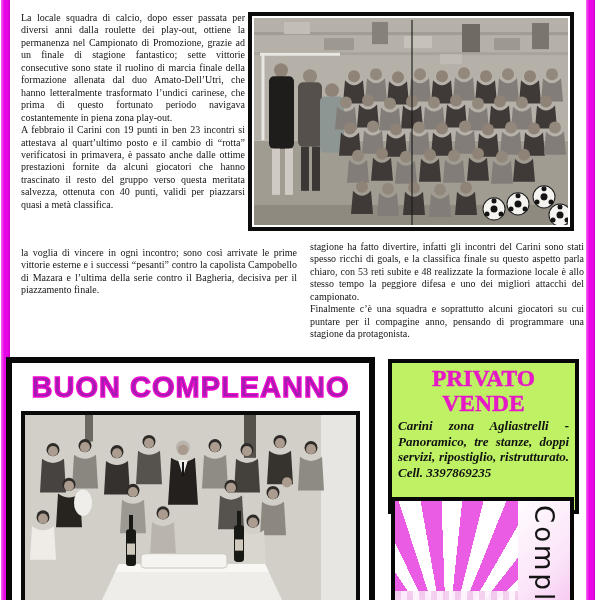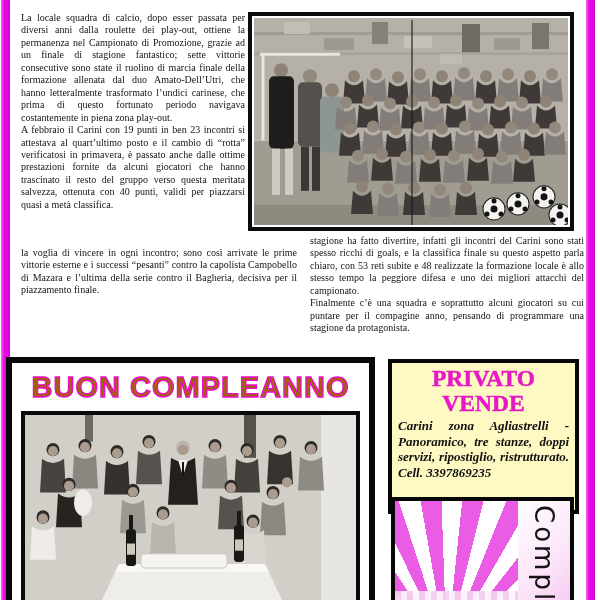--- a/index.html
+++ b/index.html
@@ -11,40 +11,40 @@
   .stripe{position:absolute;top:0;bottom:0;width:9px;background:linear-gradient(90deg,#f76bef,#e606e6 35%,#e606e6 80%,#c304c3);}
   .stripe.left{left:1px;}
   .stripe.right{left:586px;}
 
   
   .artcol{position:absolute;color:#141414;text-align:justify;
           font-size:10px;line-height:12.45px;letter-spacing:0;}
   .artcol p{margin:0;}
   .col-narrow{left:21px;top:12px;width:224px;}
   .col-wide-left{left:21px;top:247px;width:276px;}
-  .col-right{left:310px;top:235px;width:274px;}
+  .col-right{left:310px;top:241px;width:274px;}
 
   
   .team-photo-frame{position:absolute;left:248px;top:12px;width:326px;height:219px;
       box-sizing:border-box;border:4px solid #0b0b0b;background:#fff;padding:2px;}
   .team-photo-frame svg{display:block;width:100%;height:100%;}
 
   
   .birthday-box{position:absolute;left:6px;top:357px;width:369px;height:262px;
       box-sizing:border-box;border:6px solid #070707;background:#fff;}
-  .birthday-headline{margin-top:8px;text-align:center;color:#a16207;
+  .birthday-headline{margin-top:8px;text-align:center;color:#a21caf;
       font-family:"Liberation Sans","DejaVu Sans",sans-serif;font-weight:bold;
       font-size:29px;letter-spacing:1px;-webkit-text-stroke:1.3px #f109cf;}
   .family-photo-frame{margin:7px 9px 0 9px;height:212px;box-sizing:border-box;
       border:4px solid #0a0a0a;background:#fff;overflow:hidden;}
   .family-photo-frame svg{display:block;width:100%;height:100%;}
 
   
   .privato-box{position:absolute;left:388px;top:359px;width:191px;height:155px;
-      box-sizing:border-box;border:4px solid #070707;background:#fef9c3;padding:3px 6px 0 6px;}
+      box-sizing:border-box;border:4px solid #070707;background:#bef264;padding:3px 6px 0 6px;}
   .privato-title{text-align:center;color:#e619c6;font-weight:bold;
       font-size:23.5px;line-height:24.5px;-webkit-text-stroke:0.5px #e619c6;}
   .privato-details{margin-top:3px;color:#101010;font-weight:bold;font-style:italic;
       font-size:13px;line-height:15.5px;text-align:justify;}
 
   
   .sunburst-box{position:absolute;left:391px;top:497px;width:183px;height:140px;
       box-sizing:border-box;border:4px solid #070707;background:#fff;overflow:hidden;}
   .rays{position:absolute;left:0;top:0;bottom:0;right:52px;
       background:repeating-conic-gradient(from 238deg at 42% 112%,#eb5ce4 0 8deg,#ffffff 8deg 16deg);}

